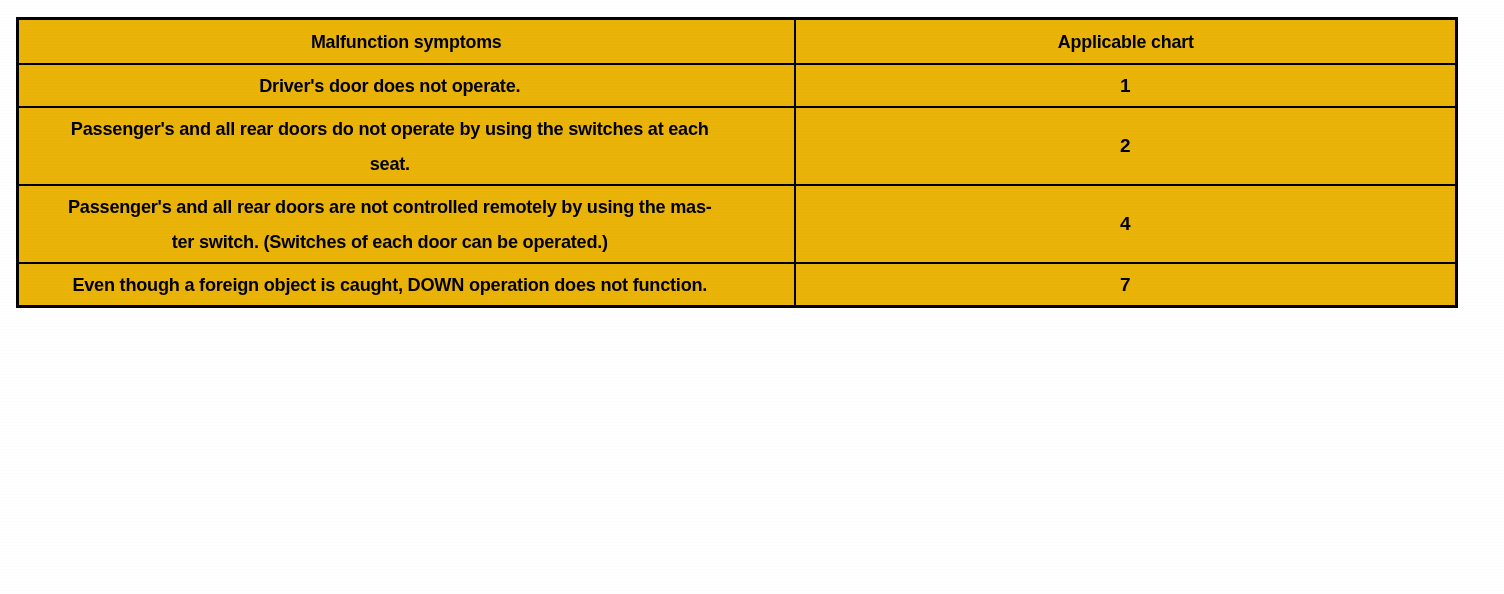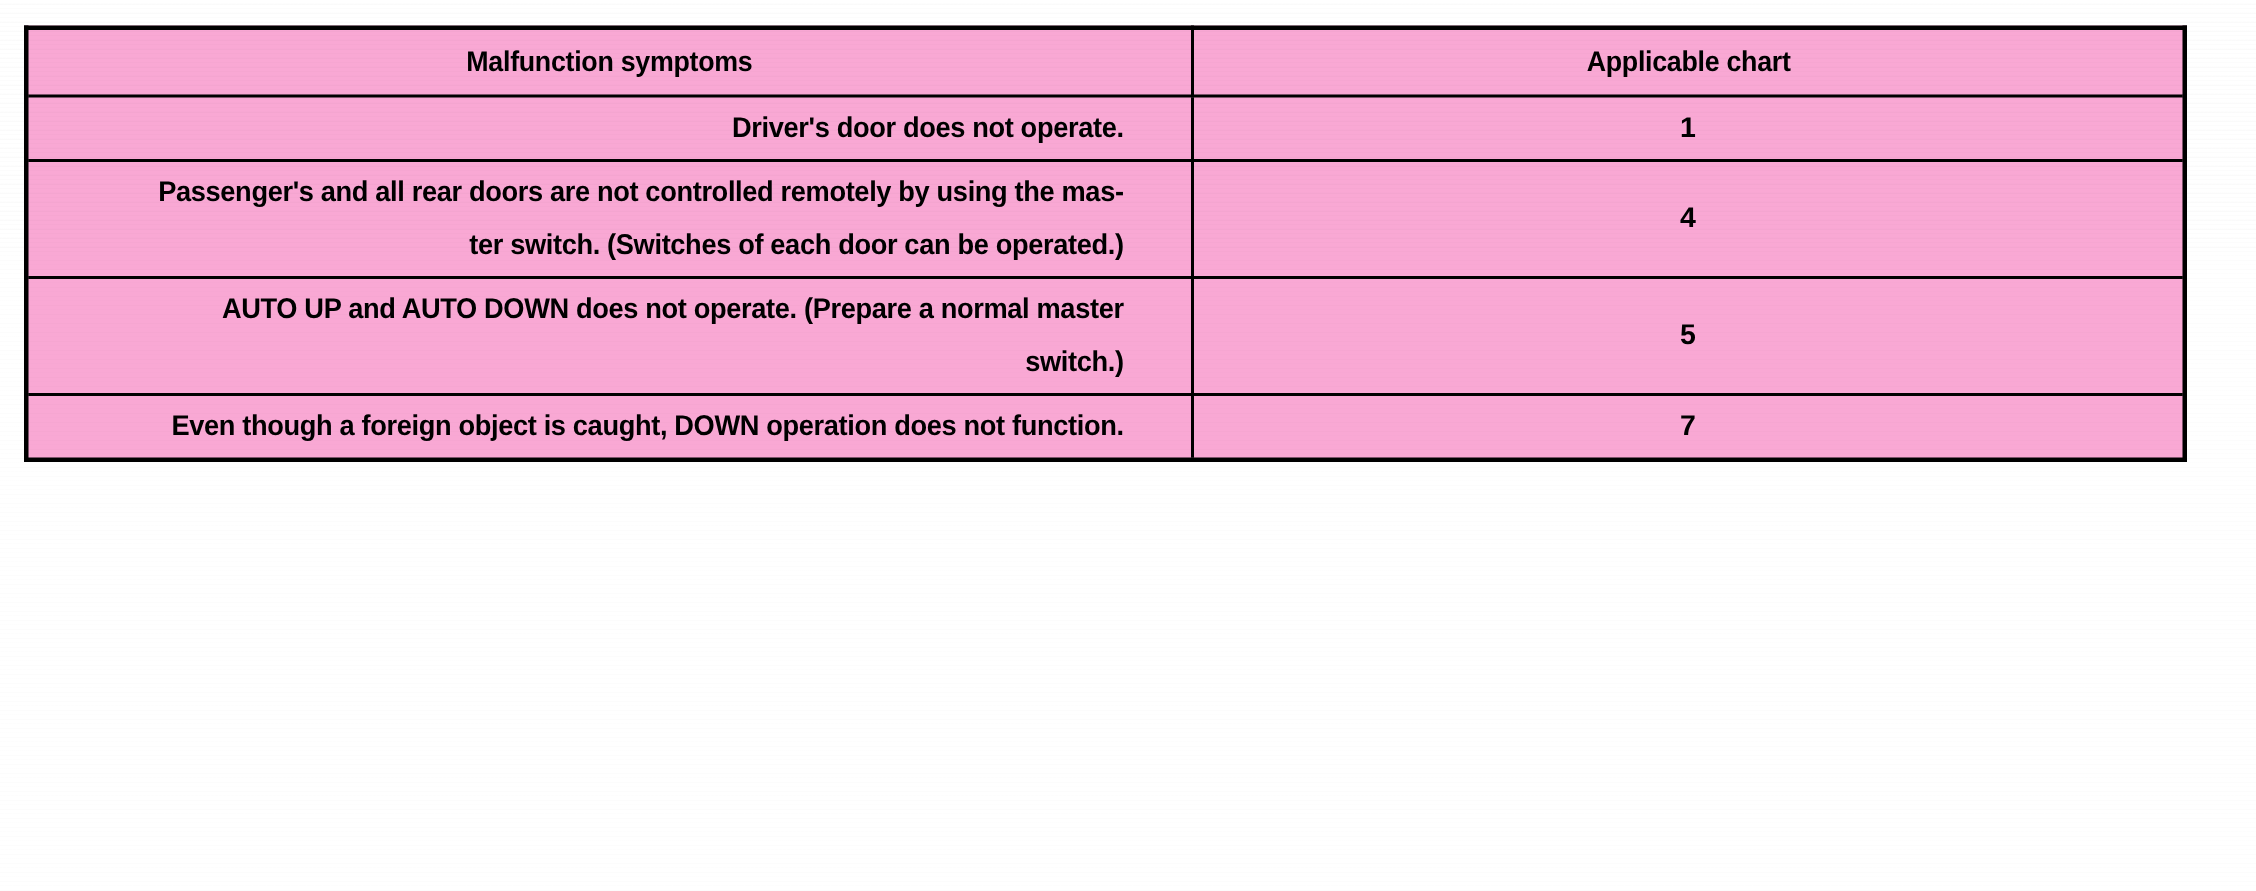--- a/index.html
+++ b/index.html
@@ -24,21 +24,21 @@
 
   
   #symptom-table {
     position: absolute;
     left: 16px;
     top: 17px;
     width: 1439px;          
     border-collapse: collapse;
     table-layout: fixed;
     border: 3px solid #000000;
-    background: #f9a8d4;
+    background: #eab308;
   }
 
   #symptom-table col.col-symptom { width: 777px; }   
   #symptom-table col.col-chart   { width: 662px; }   
 
   #symptom-table th,
   #symptom-table td {
     border: 2px solid #000000;
     padding: 0;
     vertical-align: middle;
@@ -55,21 +55,21 @@
   }
   .hdr-cell .label {
     display: block;
     line-height: 22px;
     transform: scaleX(0.94);
     transform-origin: center center;
   }
 
   
   .symptom-cell {
-    text-align: right;
+    text-align: center;
     font-size: 19px;
     letter-spacing: -0.25px;
   }
   .symptom-cell .txt {
     display: block;
     padding: 0 10px 0 12px;
     line-height: 35px;
     transform: scaleX(0.955);
     transform-origin: left center;
     white-space: pre-line;
@@ -127,41 +127,41 @@
 
       <tr class="r-short">
         <td class="symptom-cell">
           <span class="txt">Driver's door does not operate.</span>
         </td>
         <td class="chart-cell">
           <span class="num">1</span>
         </td>
       </tr>
 
+      <tr class="r-tall">
+        <td class="symptom-cell">
+          <span class="txt">Passenger's and all rear doors do not operate by using the switches at each
+seat.</span>
+        </td>
+        <td class="chart-cell">
+          <span class="num">2</span>
+        </td>
+      </tr>
 
 
       <tr class="r-tall">
         <td class="symptom-cell">
           <span class="txt">Passenger's and all rear doors are not controlled remotely by using the mas-
 ter switch. (Switches of each door can be operated.)</span>
         </td>
         <td class="chart-cell">
           <span class="num">4</span>
         </td>
       </tr>
 
-      <tr class="r-tall">
-        <td class="symptom-cell">
-          <span class="txt">AUTO UP and AUTO DOWN does not operate. (Prepare a normal master
-switch.)</span>
-        </td>
-        <td class="chart-cell">
-          <span class="num">5</span>
-        </td>
-      </tr>
 
 
       <tr class="r-short">
         <td class="symptom-cell">
           <span class="txt">Even though a foreign object is caught, DOWN operation does not function.</span>
         </td>
         <td class="chart-cell">
           <span class="num">7</span>
         </td>
       </tr>

